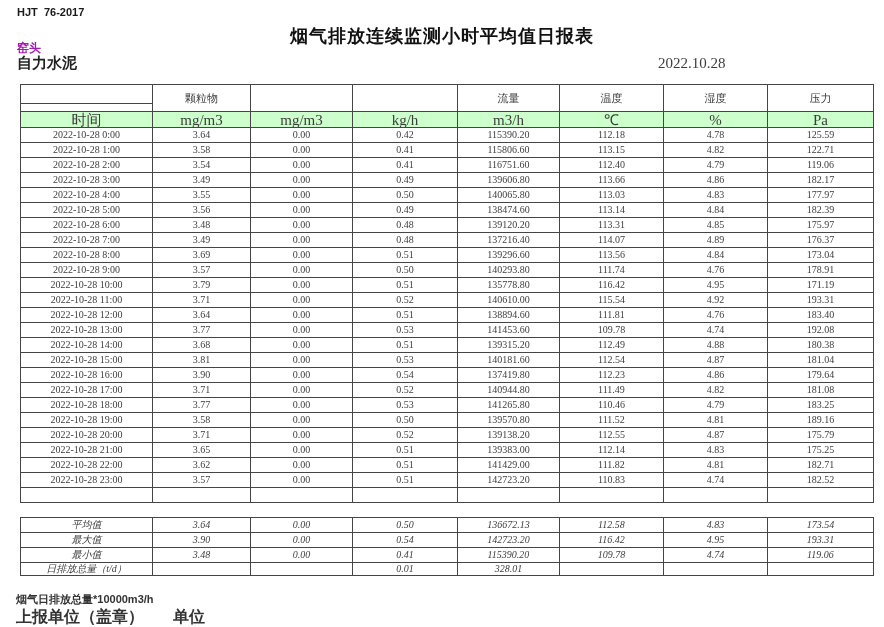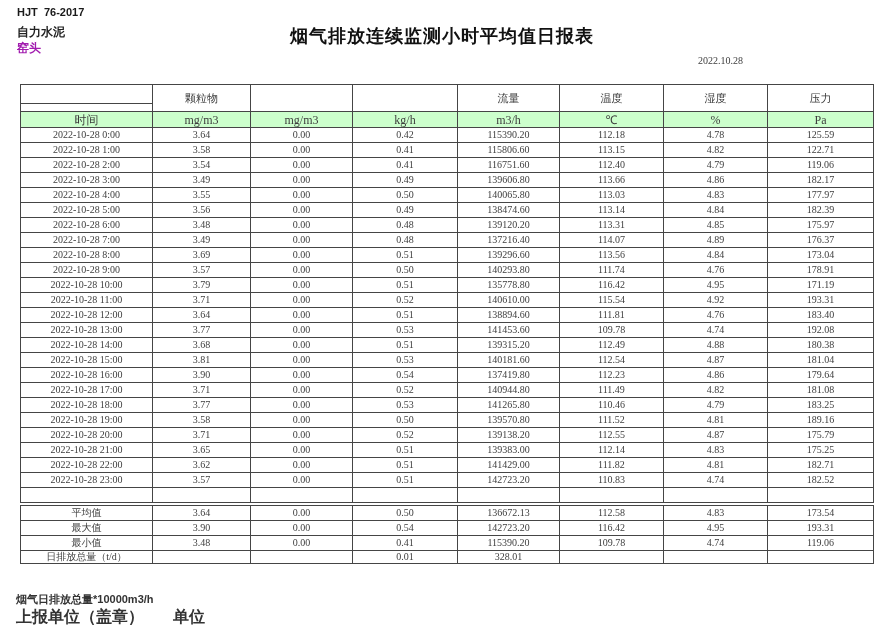--- a/index.html
+++ b/index.html
@@ -20,32 +20,32 @@
     white-space: pre;
   }
   .title {
     position: absolute; left: 0; top: 24px; width: 884px;
     text-align: center;
     font-family: "Liberation Sans", sans-serif;
     font-weight: bold; font-size: 18px; color: #111;
     letter-spacing: 1px;
   }
   .company {
-    position: absolute; left: 17px; top: 24px;
-    font-family: "Liberation Sans", sans-serif;
-    font-weight: bold; font-size: 12px; color: #222;
+    position: absolute; left: 17px; top: 54px;
+    font-family: "Liberation Sans", sans-serif;
+    font-weight: bold; font-size: 15px; color: #222;
   }
   .location {
     position: absolute; left: 17px; top: 40px;
     font-family: "Liberation Sans", sans-serif;
     font-weight: bold; font-size: 12px; color: #a21caf;
   }
   .date {
     position: absolute; left: 658px; top: 55px;
-    font-size: 10px; color: #3d3d3d; margin-left: 40px;
+    font-size: 15px; color: #3d3d3d;
   }
   .tablewrap { position: absolute; left: 13px; top: 84px; padding-left: 7px; }
   table.report {
     border-collapse: collapse;
     table-layout: fixed;
     width: 853px;
   }
   table.report td {
     border: 1px solid #454545;
     text-align: center;
@@ -56,25 +56,25 @@
     padding: 0 2px;
     overflow: hidden;
     white-space: nowrap;
     color: #3d3d3d;
   }
   tr.h1 td { height: 19px; font-size: 11px; }
   tr.h2 td { height: 8px; line-height: 0; }
   tr.units td {
     background: var(--header-green, #ccffcc);
     height: 16px;
-    font-size: 12px;
+    font-size: 15px;
   }
   td.time { white-space: pre; }
   tr.spacer-row td { height: 15px; }
-  table.summary { margin-top: 2px; }
+  table.summary { margin-top: 14px; font-style: italic; }
   table.summary tr:nth-child(4) td { height: 13px; }
   table.summary tr:nth-child(5) td { height: 12px; }
   td.label-left { text-align: left; padding-left: 6px; }
   .footnote {
     position: absolute; left: 16px; top: 592px;
     font-family: "Liberation Sans", sans-serif;
     font-weight: bold; font-size: 11px; color: #333;
   }
   .footer-line {
     position: absolute; left: 16px; top: 607px; width: 500px;

